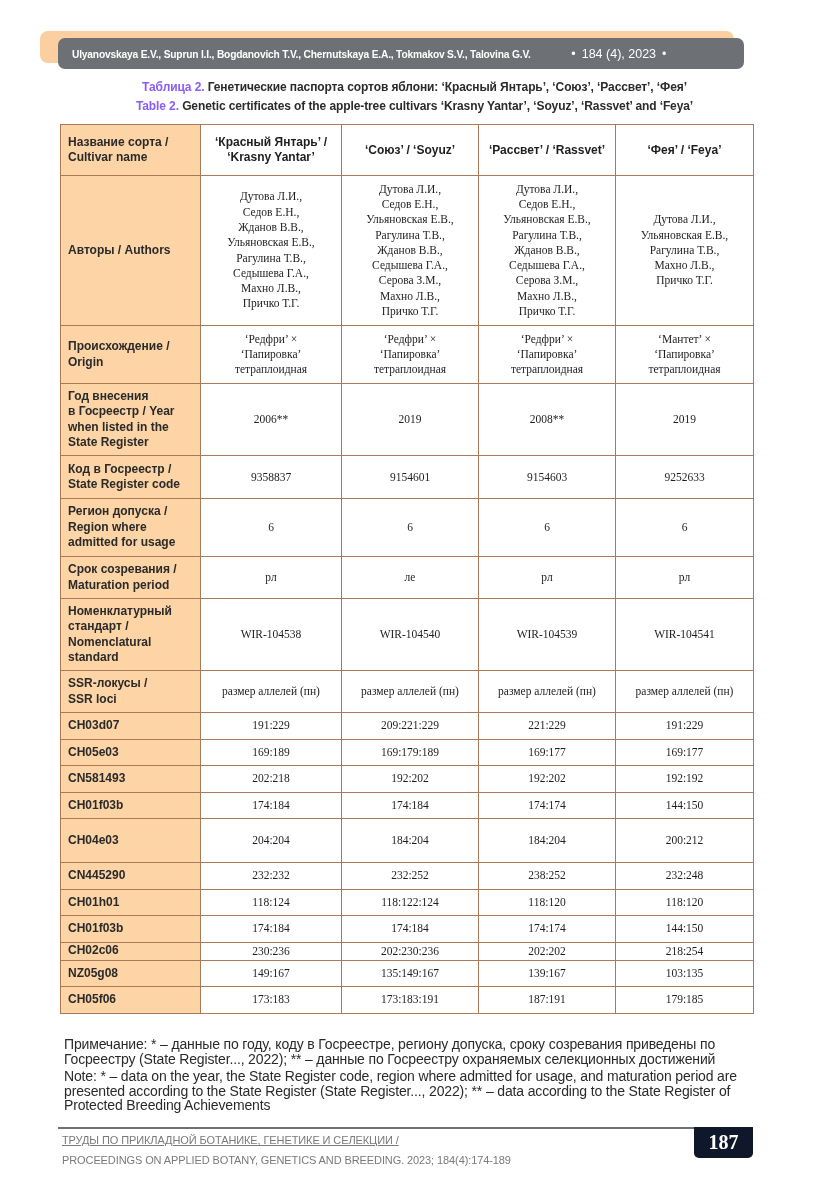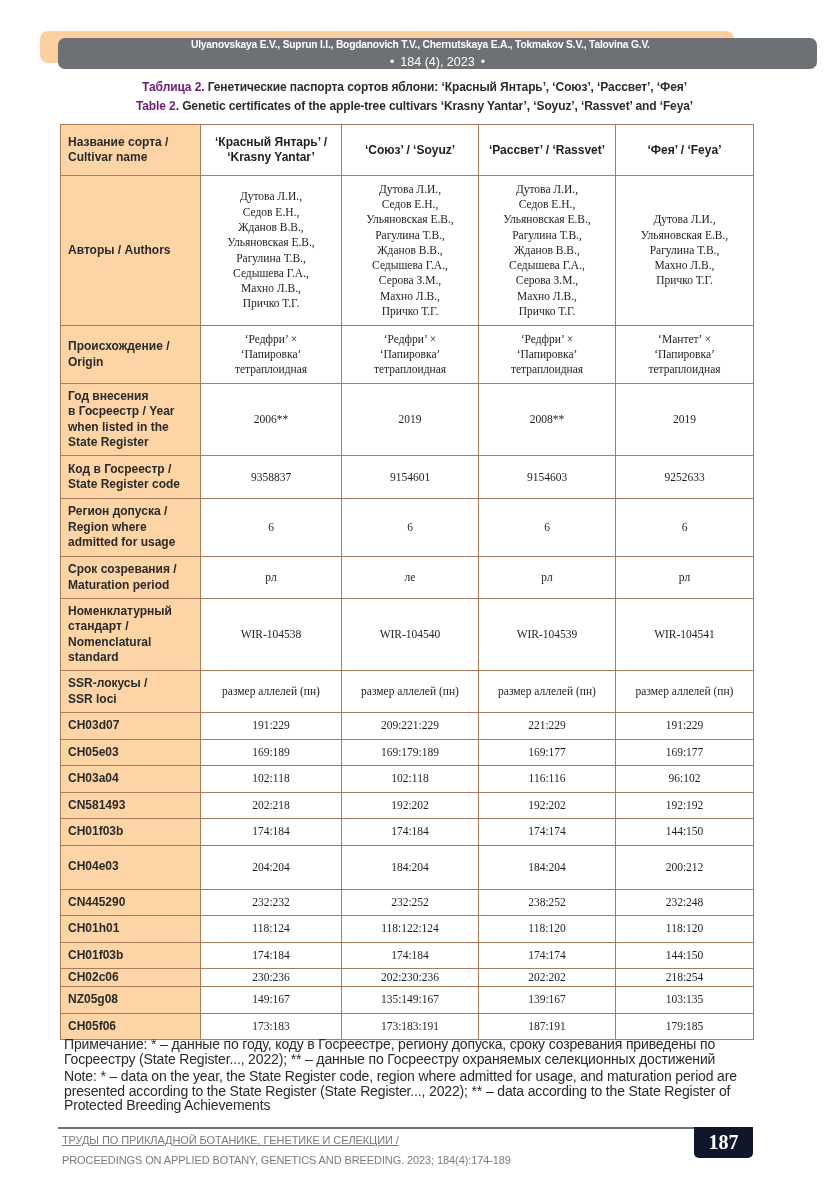--- a/index.html
+++ b/index.html
@@ -1,27 +1,27 @@
 <!DOCTYPE html>
 <html><head>
 <meta charset="utf-8">
 <style>
   * { box-sizing: border-box; margin: 0; padding: 0; }
   html, body { width: 829px; height: 1203px; background: #ffffff; }
   body { position: relative; font-family: "DejaVu Serif", "Liberation Serif", serif; color: #222; overflow: hidden; }
 
   .hdr-tab { position: absolute; left: 40px; top: 31px; width: 694px; height: 32px; background: #fbcf9f; border-radius: 8px; }
-  .hdr-bar { position: absolute; left: 58px; top: 38px; width: 759px; height: 31px; background: #6d7074; border-radius: 7px;
-             display: flex; align-items: center; justify-content: space-between; padding: 0 14px 0 14px; color: #fff; flex-direction: column; }
+  .hdr-bar { position: absolute; left: 58px; top: 38px; width: 686px; height: 31px; background: #6d7074; border-radius: 7px;
+             display: flex; align-items: center; padding: 0 14px 0 14px; color: #fff; }
   .hdr-authors { font-family: "Liberation Sans", sans-serif; font-weight: bold; font-size: 11px; letter-spacing: -0.2px; transform: scaleX(0.93); transform-origin: left center; white-space: nowrap; }
   .hdr-issue { font-family: "Liberation Sans", sans-serif; font-size: 12.5px; white-space: nowrap; }
   .hdr-issue .dot { margin: 0 6px; }
 
   .caption { position: absolute; left: 0; width: 829px; text-align: center; font-family: "Liberation Sans", sans-serif; font-weight: bold; font-size: 12px; letter-spacing: -0.1px; color: #2b2b2b; }
-  .caption .lbl { color: #701a75; }
+  .caption .lbl { color: #8b5cf6; }
   .cap-ru { top: 80px; }
   .cap-en { top: 99px; }
 
   table.gt { position: absolute; left: 60px; top: 124px; width: 693px; border-collapse: collapse; table-layout: fixed; }
   table.gt td { border: 1.5px solid #a97a57; font-size: 11.5px; text-align: center; vertical-align: middle; padding: 0 4px; line-height: 15px; font-family: "Liberation Serif", "DejaVu Serif", serif; color: #1e1e1e; }
   table.gt td.rh { background: #fcd4a6; text-align: left; font-family: "Liberation Sans", sans-serif; font-weight: bold; font-size: 12px; color: #2a2a2a; padding-left: 7px; line-height: 15.5px; margin-left: 35px; }
   table.gt td.ch { font-family: "Liberation Sans", sans-serif; font-weight: bold; font-size: 12px; line-height: 15px; }
   table.gt td.auth { line-height: 15.3px; }
   .line { display: block; }
   td.val { font-size: 12px; }
@@ -231,27 +231,20 @@
       <td class="val">191:229</td>
     </tr>
     <tr style="height:26.5px">
       <td class="rh">CH05e03</td>
       <td class="val">169:189</td>
       <td class="val">169:179:189</td>
       <td class="val">169:177</td>
       <td class="val">169:177</td>
     </tr>
     <tr style="height:26.5px">
-      <td class="rh">CH03a04</td>
-      <td class="val">102:118</td>
-      <td class="val">102:118</td>
-      <td class="val">116:116</td>
-      <td class="val">96:102</td>
-    </tr>
-    <tr style="height:26.5px">
       <td class="rh">CN581493</td>
       <td class="val">202:218</td>
       <td class="val">192:202</td>
       <td class="val">192:202</td>
       <td class="val">192:192</td>
     </tr>
     <tr style="height:26.5px">
       <td class="rh">CH01f03b</td>
       <td class="val">174:184</td>
       <td class="val">174:184</td>

